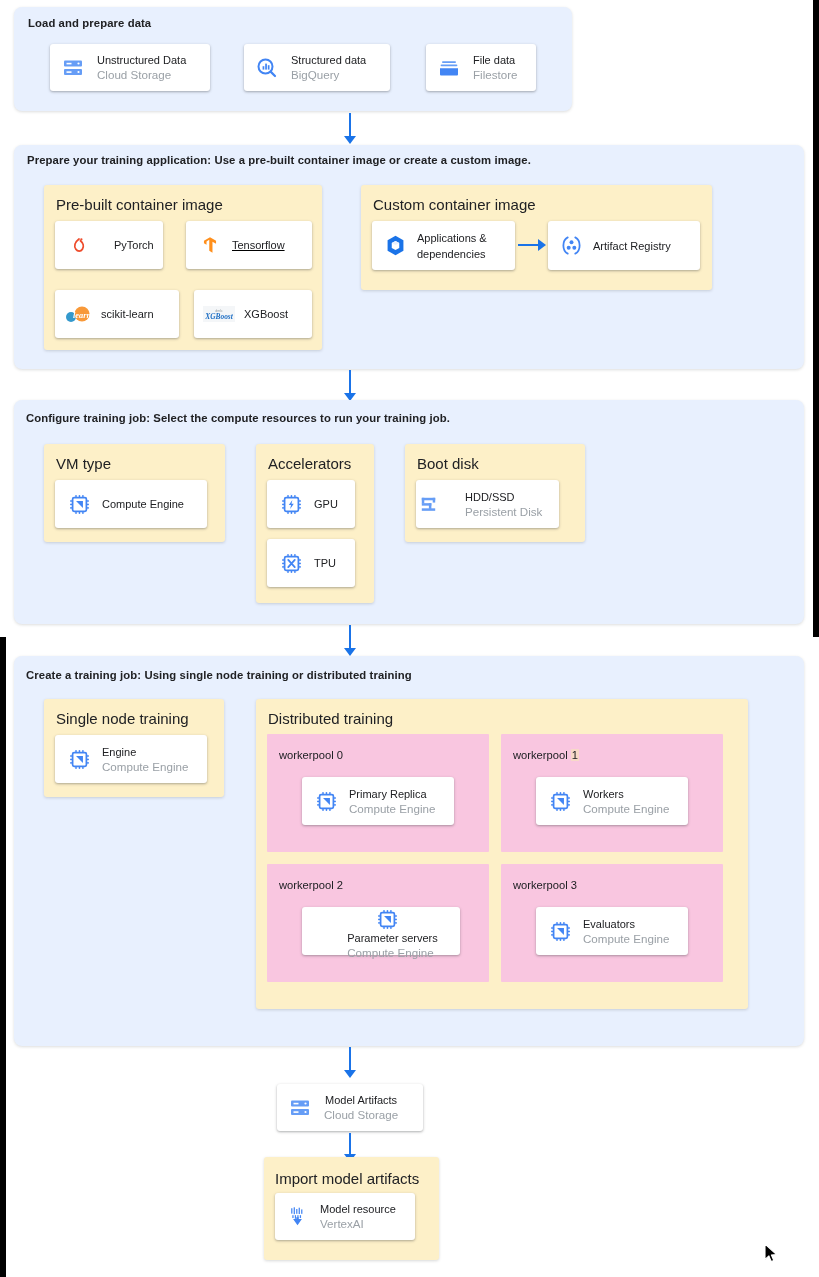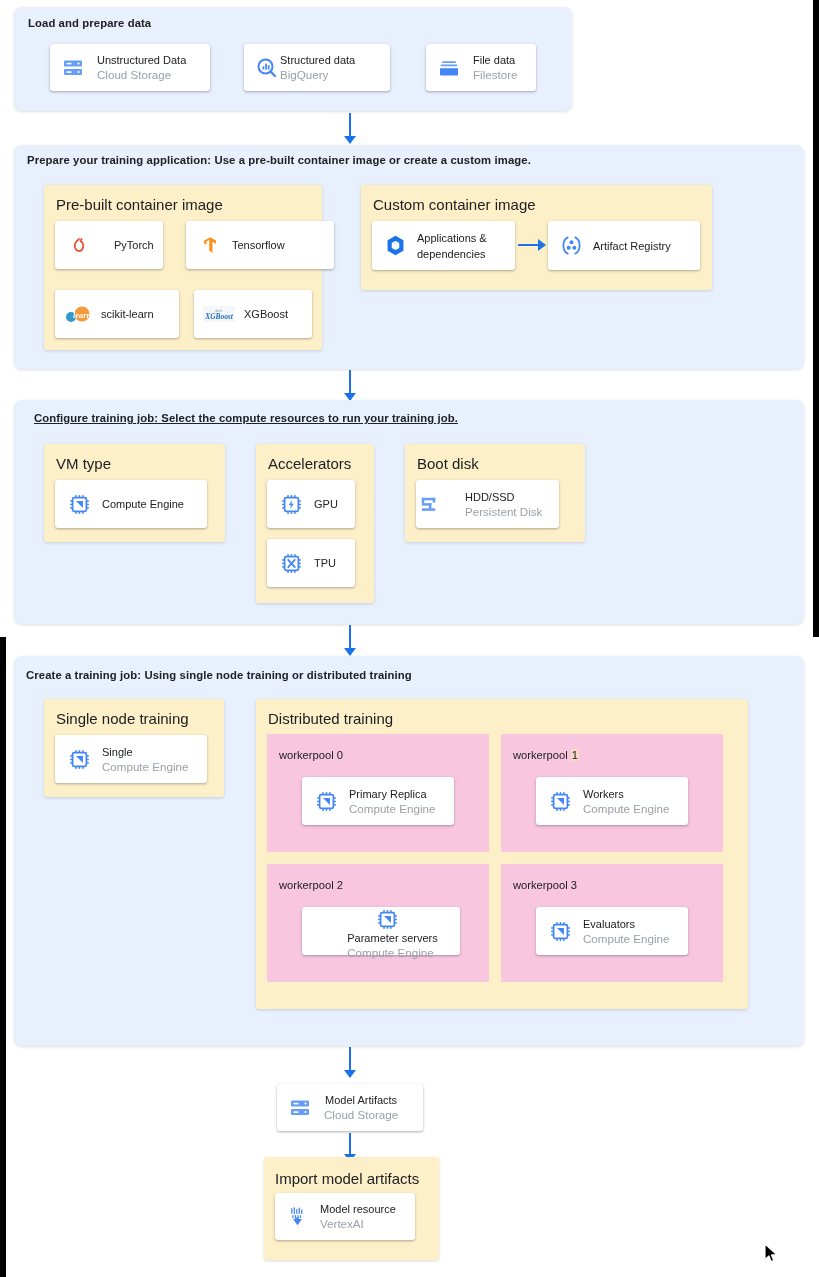--- a/index.html
+++ b/index.html
@@ -103,21 +103,21 @@
   <div class="card" style="left:244px;top:44px;width:146px;height:47px;padding-left:10px;">
     <span class="ico" style="width:26px;height:26px;">
       <svg width="24" height="24" viewBox="0 0 24 24">
         <circle cx="10.5" cy="10.5" r="7" fill="none" stroke="#4285f4" stroke-width="2"></circle>
         <rect x="7.6" y="10.2" width="1.7" height="3.4" fill="#4285f4"></rect>
         <rect x="10.2" y="7.6" width="1.7" height="6" fill="#4285f4"></rect>
         <rect x="12.8" y="9.2" width="1.7" height="4.4" fill="#4285f4"></rect>
         <line x1="15.6" y1="15.6" x2="20" y2="20" stroke="#4285f4" stroke-width="2.2" stroke-linecap="round"></line>
       </svg>
     </span>
-    <span class="txt" style="">
+    <span class="txt" style="margin-left:11px;">
       <span class="t1">Structured data</span>
       <span class="t2">BigQuery</span>
     </span>
   </div>
 
   <div class="card" style="left:426px;top:44px;width:110px;height:47px;padding-left:10px;">
     <span class="ico" style="width:26px;height:26px;">
       <svg width="24" height="24" viewBox="0 0 24 24">
         <rect x="5" y="5.2" width="14" height="1.8" rx="0.9" fill="#669df6"></rect>
         <rect x="3.6" y="8.4" width="16.8" height="1.8" rx="0.9" fill="#669df6"></rect>
@@ -146,21 +146,21 @@
       <svg width="22" height="22" viewBox="0 0 24 24">
         <path d="M12 5.4 C7.2 9.0 6.4 13.5 8.6 16.6 C10.5 19.3 14.0 19.3 15.7 16.6 C17.6 13.6 16.6 9.8 13.6 7.4" fill="none" stroke="#ee4c2c" stroke-width="2" stroke-linecap="round"></path>
         <circle cx="14.6" cy="5.9" r="1.25" fill="#ee4c2c"></circle>
       </svg>
     </span>
     <span class="txt" style="margin-left:23px;">
       <span class="t1">PyTorch</span>
     </span>
   </div>
 
-  <div class="card" style="left:186px;top:221px;width:148px;height:48px;padding-left:12px;">
+  <div class="card" style="left:186px;top:221px;width:126px;height:48px;padding-left:12px;text-decoration:underline;">
     <span class="ico" style="width:24px;height:24px;">
       <svg width="22" height="22" viewBox="0 0 24 24">
         <path d="M12 3.6 L18.6 7.4 L18.6 10.6 L14.7 8.4 L14.7 20.4 L11.2 18.4 L11.2 6.4 L8.2 8.2 L8.2 11.6 L5.4 10.0 L5.4 7.4 Z" fill="#ff8f1c"></path>
       </svg>
     </span>
     <span class="txt" style="margin-left:10px;">
       <span class="t1">Tensorflow</span>
     </span>
   </div>
 
@@ -225,21 +225,21 @@
       <span class="t1">Artifact Registry</span>
     </span>
   </div>
 
   <div class="arrow-v" style="left:343px;top:370px;height:31px;">
     <div class="stem" style="height:23px;"></div>
     <div class="head" style="top:23px;"></div>
   </div>
 
   <div class="panel" style="left:14px;top:400px;width:790px;height:224px;"></div>
-  <div class="panel-title" style="left:34px;top:412px;text-decoration:underline;">Configure training job: Select the compute resources to run your training job.</div>
+  <div class="panel-title" style="left:26px;top:412px;">Configure training job: Select the compute resources to run your training job.</div>
 
   <div class="group" style="left:44px;top:444px;width:181px;height:98px;"></div>
   <div class="group-title" style="left:56px;top:455px;">VM type</div>
   <div class="card" style="left:55px;top:480px;width:152px;height:48px;padding-left:12px;">
     <span class="ico" style="width:24px;height:24px;">
       <svg width="23" height="23" viewBox="0 0 24 24">
         <g fill="#4285f4">
           <rect x="7.6" y="2.2" width="1.5" height="2.6"></rect>
             <rect x="11.2" y="2.2" width="1.5" height="2.6"></rect>
             <rect x="14.8" y="2.2" width="1.5" height="2.6"></rect>
@@ -361,21 +361,21 @@
             <rect x="2.2" y="14.8" width="2.6" height="1.5"></rect>
           <rect x="19.2" y="7.6" width="2.6" height="1.5"></rect>
             <rect x="19.2" y="11.2" width="2.6" height="1.5"></rect>
             <rect x="19.2" y="14.8" width="2.6" height="1.5"></rect>
         </g>
         <rect x="4.8" y="4.8" width="14.4" height="14.4" rx="1.6" fill="none" stroke="#4285f4" stroke-width="1.8"></rect>
         <path d="M8.4 8.4h7.2v7.2z" fill="#4285f4"></path>
       </svg>
     </span>
     <span class="txt" style="margin-left:11px;">
-      <span class="t1">Single</span>
+      <span class="t1">Engine</span>
       <span class="t2">Compute Engine</span>
     </span>
   </div>
 
   <div class="group" style="left:256px;top:699px;width:492px;height:310px;"></div>
   <div class="group-title" style="left:268px;top:710px;">Distributed training</div>
 
   <div class="pool" style="left:267px;top:734px;width:222px;height:118px;"></div>
   <div class="pool-title" style="left:279px;top:749px;">
     <span>workerpool 0</span>

